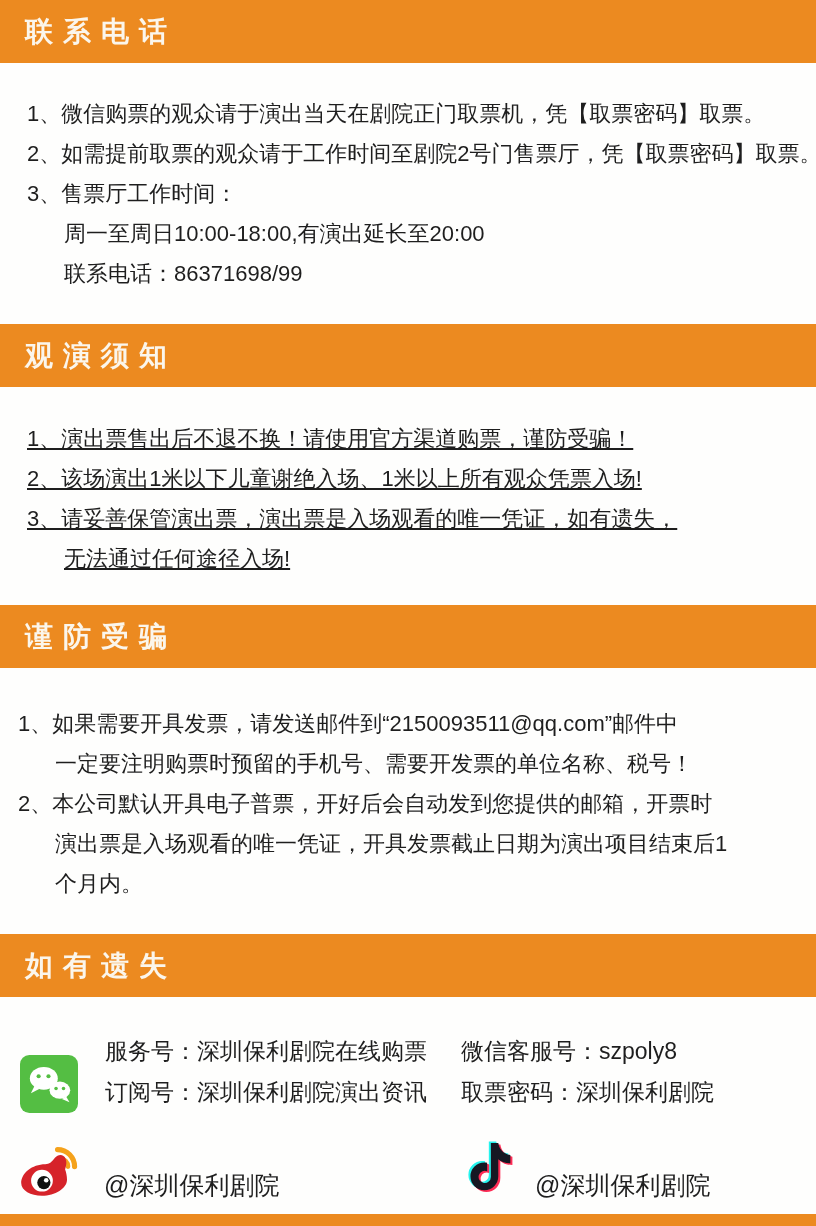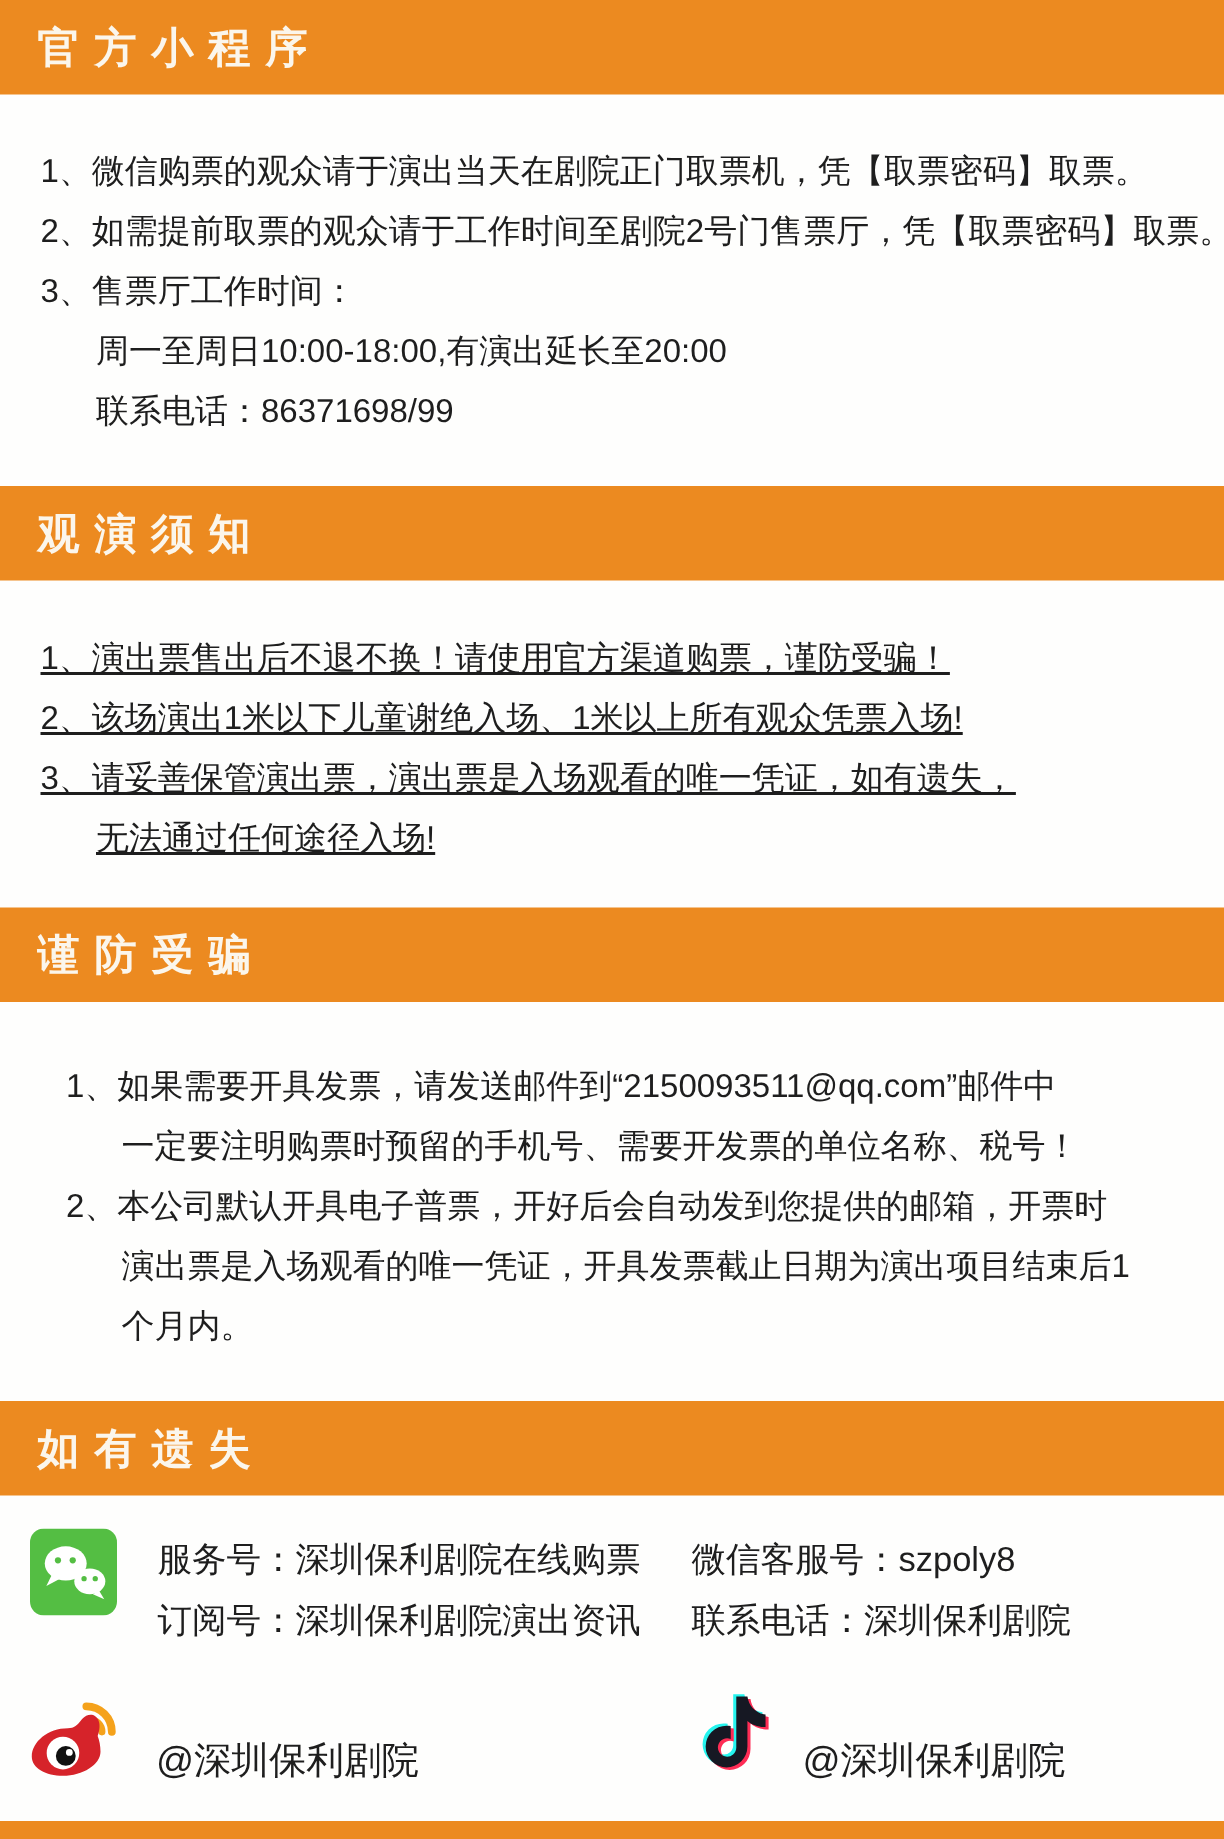--- a/index.html
+++ b/index.html
@@ -22,31 +22,31 @@
     padding-left:25px;
   }
   .bar h2{
     color:var(--bar-text);
     font-size:28px;font-weight:bold;
     letter-spacing:10px;
     line-height:1;
   }
   .notice{padding:31px 20px 30px 27px;}
   .notice.s2{padding:32px 20px 26px 27px;text-decoration:underline;}
-  .notice.s3{padding:36px 20px 30px 44px;}
+  .notice.s3{padding:36px 20px 30px 18px;}
   .line{
     font-size:22px;
     line-height:40px;
     white-space:nowrap;
     color:var(--text-color);
   }
   .line.indent{padding-left:37px;}
   
   .about{flex:1;display:flex;flex-direction:column;}
-  .wechat-row{display:flex;align-items:flex-start;padding:22px 0 0 20px;}
+  .wechat-row{display:flex;align-items:flex-end;padding:34px 0 0 20px;}
   .wechat-icon-box{width:58px;height:58px;flex:0 0 58px;margin-right:27px;}
   .wechat-col{display:flex;flex-direction:column;}
   .wechat-col.left{width:356px;}
   .about-line{font-size:23px;line-height:41px;white-space:nowrap;}
   .social-row{display:flex;align-items:center;padding:20px 0 0 16px;}
   .social-item{display:flex;align-items:center;}
   .social-item.left{width:447px;}
   .social-icon-box{margin-right:20px;display:flex;align-items:center;}
   .handle{font-size:25px;white-space:nowrap;margin-top:36px;}
   .bottom-strip{
@@ -63,21 +63,21 @@
   .dy-cyan{fill:var(--douyin-cyan,#25F4EE);}
   .dy-pink{fill:var(--douyin-pink,#FE2C55);}
   .dy-black{fill:var(--douyin-black,#161823);}
 </style>
 </head>
 <body>
 
 <div class="page">
 
   <header class="bar">
-    <h2>官方小程序</h2>
+    <h2>联系电话</h2>
   </header>
   <div class="notice s1">
     <p class="line">1、微信购票的观众请于演出当天在剧院正门取票机，凭【取票密码】取票。</p>
     <p class="line">2、如需提前取票的观众请于工作时间至剧院2号门售票厅，凭【取票密码】取票。</p>
     <p class="line">3、售票厅工作时间：</p>
     <p class="line indent">周一至周日10:00-18:00,有演出延长至20:00</p>
     <p class="line indent">联系电话：86371698/99</p>
   </div>
 
   <header class="bar">
@@ -119,21 +119,21 @@
           <circle cx="34.8" cy="32.3" r="1.7" class="wx-bg"></circle>
           <circle cx="42" cy="32.3" r="1.7" class="wx-bg"></circle>
         </svg>
       </span>
       <div class="wechat-col left">
         <p class="about-line">服务号：深圳保利剧院在线购票</p>
         <p class="about-line">订阅号：深圳保利剧院演出资讯</p>
       </div>
       <div class="wechat-col">
         <p class="about-line">微信客服号：szpoly8</p>
-        <p class="about-line">联系电话：深圳保利剧院</p>
+        <p class="about-line">取票密码：深圳保利剧院</p>
       </div>
     </div>
 
     <div class="social-row">
       <div class="social-item left">
         <span class="social-icon-box">
           <svg viewBox="0 0 72 62" width="68" height="59" aria-hidden="true">
             <path d="M44 12 A 18 18 0 0 1 62 30" stroke-width="5.5" class="wb-wave"></path>
             <path d="M46.5 21.5 A 8.5 8.5 0 0 1 55 30" stroke-width="5" class="wb-wave"></path>
             <path d="M52 33 C 57 19 47 14 41 21 C 37.5 25.5 35.5 27.5 31 27.5 C 17 27.5 5.5 37 5.5 47.5 C 5.5 55.5 15.5 61 27.5 61 C 41.5 61 54 53 54 44 C 54 40 53.2 36.2 52 33 Z" class="wb-body"></path>

